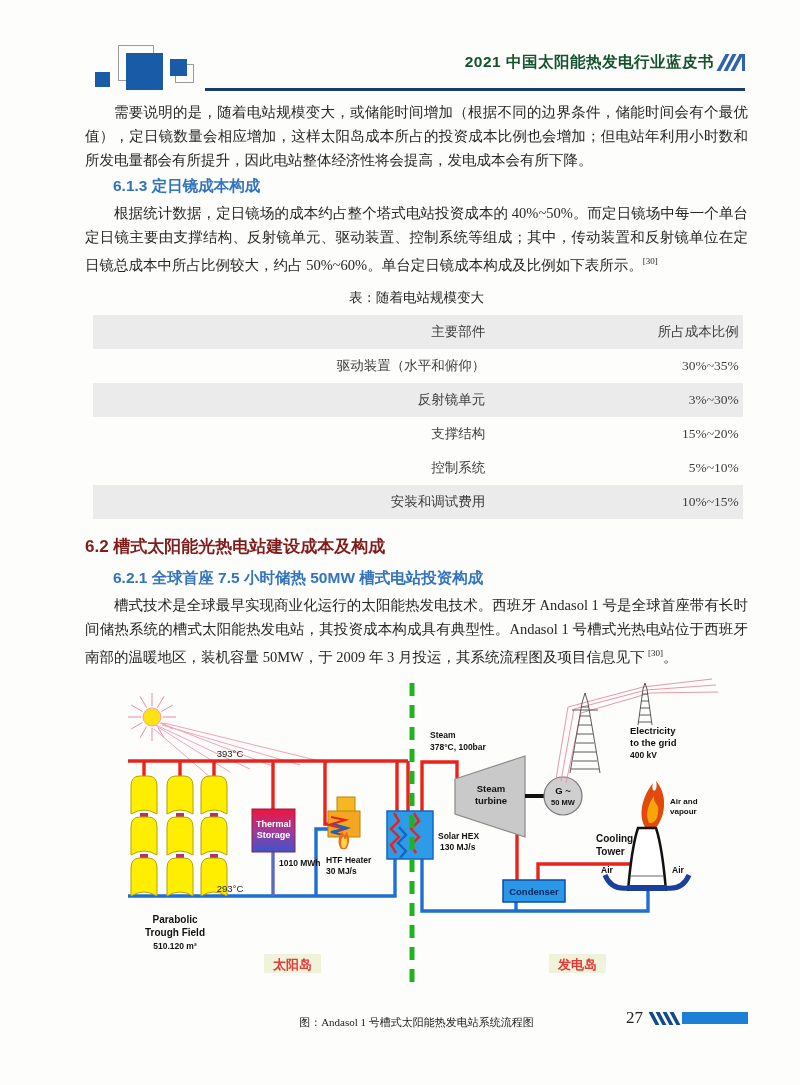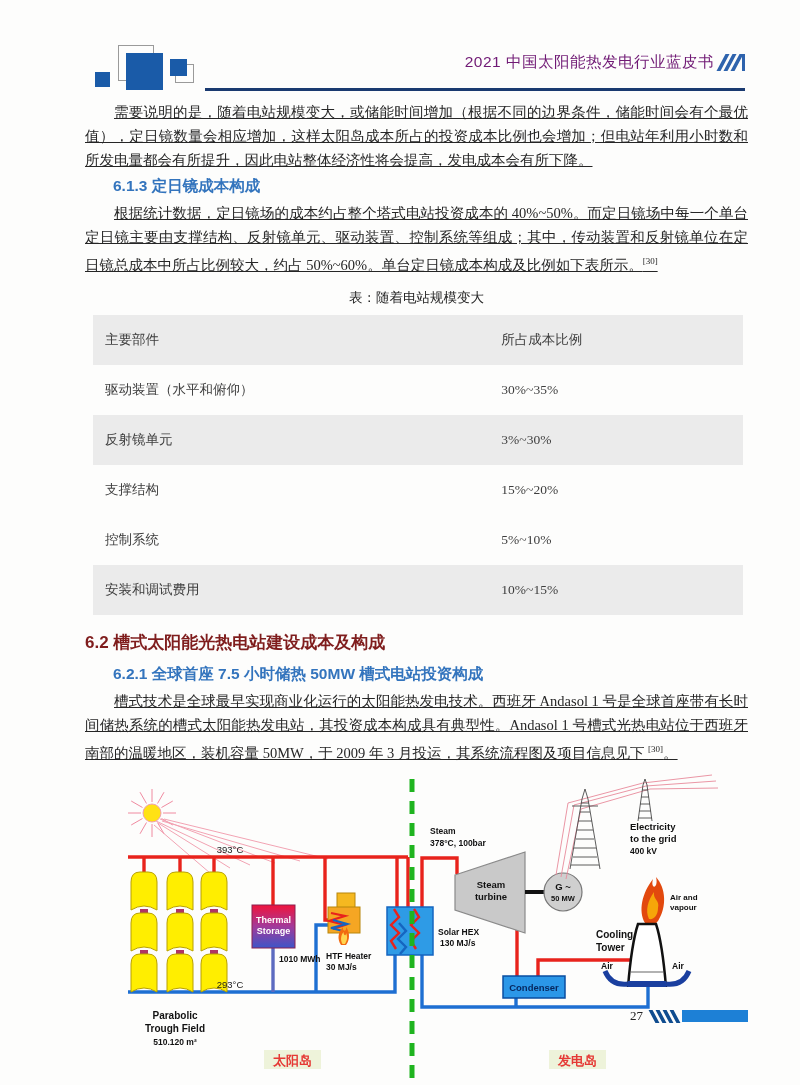--- a/index.html
+++ b/index.html
@@ -7,47 +7,47 @@
         font-family:"Liberation Serif","DejaVu Serif",serif;color:#262626;overflow:hidden;}
   
   .header{position:absolute;top:42px;left:0;right:0;height:50px;}
   .logo{position:absolute;left:85px;top:0;width:120px;height:50px;}
   .logo .sq1{position:absolute;left:10px;top:30px;width:15px;height:15px;background:#1a5ba8;}
   .logo .sq-outline{position:absolute;left:33px;top:3px;width:34px;height:34px;border:1.5px solid #9a9a9a;background:#fdfdfc;}
   .logo .sq2{position:absolute;left:41px;top:11px;width:37px;height:37px;background:#1a5ba8;}
   .logo .sq-outline2{position:absolute;left:90px;top:22px;width:17px;height:17px;border:1.5px solid #9a9a9a;background:#fdfdfc;}
   .logo .sq3{position:absolute;left:85px;top:17px;width:17px;height:17px;background:#1a5ba8;}
   .header-right{position:absolute;right:55px;top:10px;display:flex;align-items:center;gap:7px;}
-  .header-title{font-family:"Liberation Sans","DejaVu Sans",sans-serif;font-weight:normal;
-                font-size:15.5px;color:#701a75;letter-spacing:0.5px;}
+  .header-title{font-family:"Liberation Sans","DejaVu Sans",sans-serif;font-weight:bold;
+                font-size:15.5px;color:#14532d;letter-spacing:0.5px;}
   .hslashes{display:flex;align-items:center;gap:3px;}
   .hslash{width:4px;height:17px;background:#2e63ad;transform:skewX(-28deg);}
   .hbar{width:3px;height:17px;background:#2e63ad;}
   .header-line{position:absolute;left:205px;right:55px;top:46px;height:2.5px;background:#1a3a70;}
   
   .content{position:absolute;left:85px;right:52px;top:100px;}
-  .para{font-size:14.5px;line-height:24px;text-align:justify;text-indent:2em;margin:0;text-decoration:underline;}
+  .para{font-size:14.5px;line-height:24px;text-align:justify;text-indent:2em;margin:0;}
   .h613,.h621{font-family:"Liberation Sans","DejaVu Sans",sans-serif;font-weight:bold;
               font-size:15.5px;color:#3374bd;margin:4px 0 4px 28px;}
   .h62{font-family:"Liberation Sans","DejaVu Sans",sans-serif;font-weight:bold;
        font-size:17px;color:#7f1d1d;margin:16px 0 10px 0;}
   sup.ref{font-size:9px;}
   
   .table-title{text-align:center;font-size:13.5px;margin:12px 0 8px 0;}
   table.cost{border-collapse:collapse;width:98%;margin-left:8px;font-size:13.5px;color:#3d3d3d;}
-  table.cost td{height:26px;text-align:left;padding:12px;}
+  table.cost td{height:26px;text-align:right;padding:4px;}
   table.cost td.c1{width:61%;}
   table.cost tr.gray{background:#ebebeb;}
   
   .diagram{position:relative;height:332px;margin-top:8px;}
   .diagram svg{position:absolute;left:15px;top:0;}
   .fig-caption{text-align:center;font-size:11px;margin-top:6px;color:#222;}
   
   .footer{position:absolute;right:52px;top:1008px;display:flex;align-items:center;gap:5px;}
-  .page-num{font-size:13px;color:#222;margin-right:4px;}
+  .page-num{font-size:17px;color:#222;margin-right:4px;}
   .fslashes{display:flex;gap:3px;align-items:center;}
   .fslash{width:4px;height:13px;background:#0f4c8f;transform:skewX(28deg);}
   .fbar{width:66px;height:12px;background:#1d80d6;}
   text{font-family:"Liberation Sans","DejaVu Sans",sans-serif;}
 </style>
 </head>
 <body>
 
 <div class="page">
 

